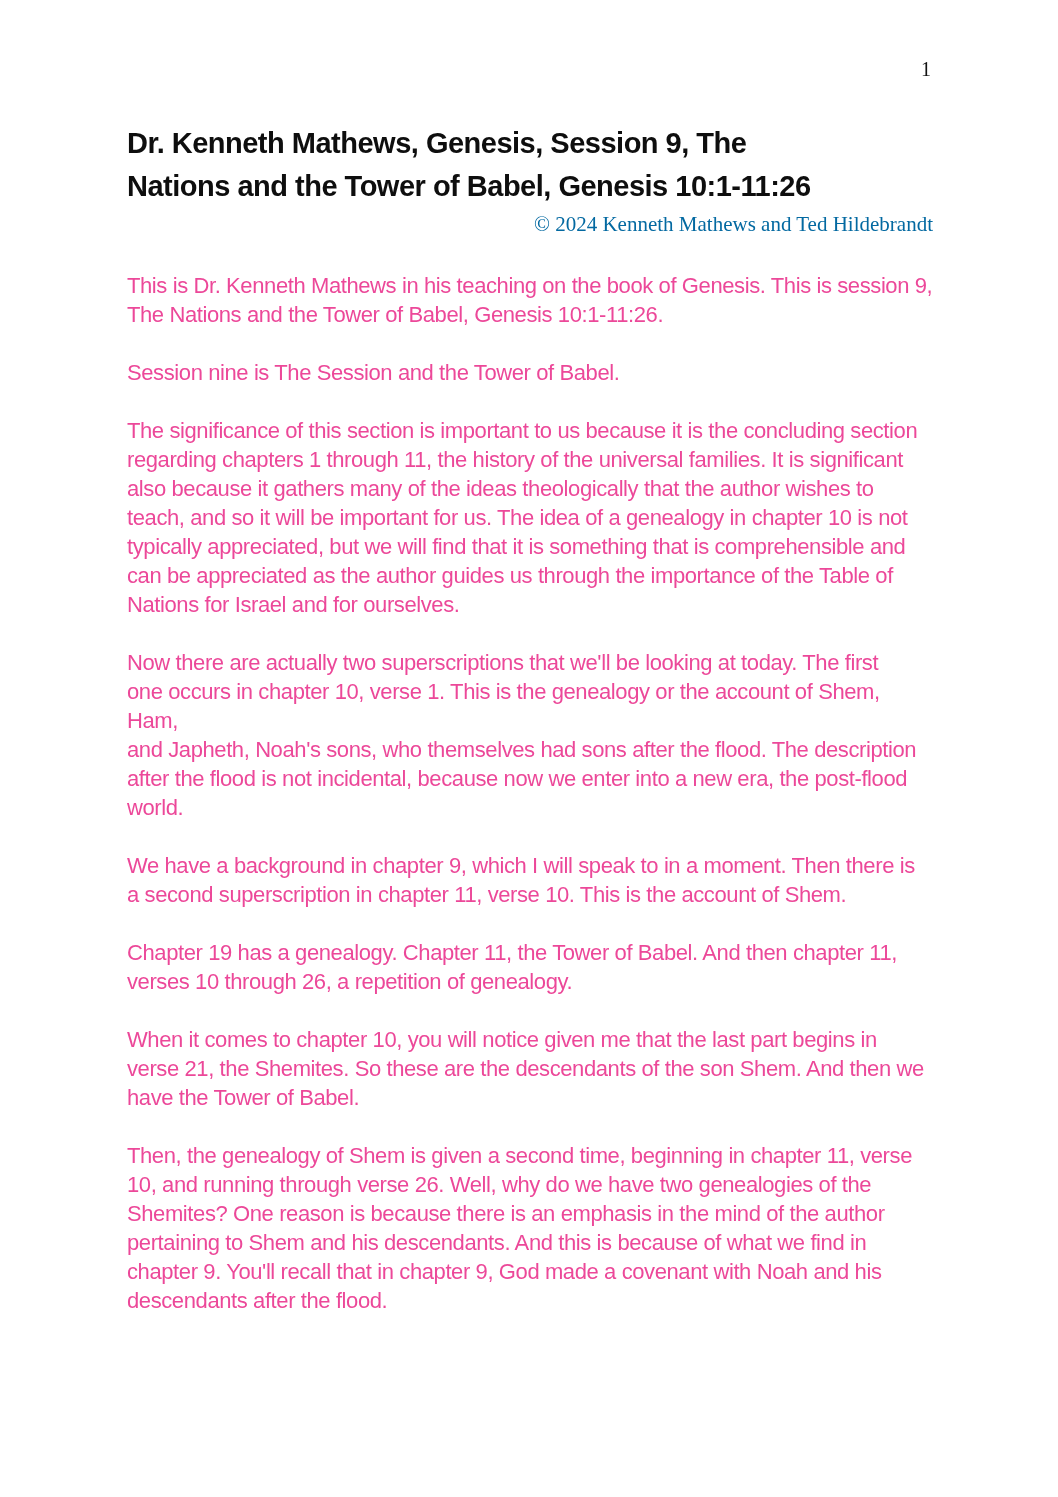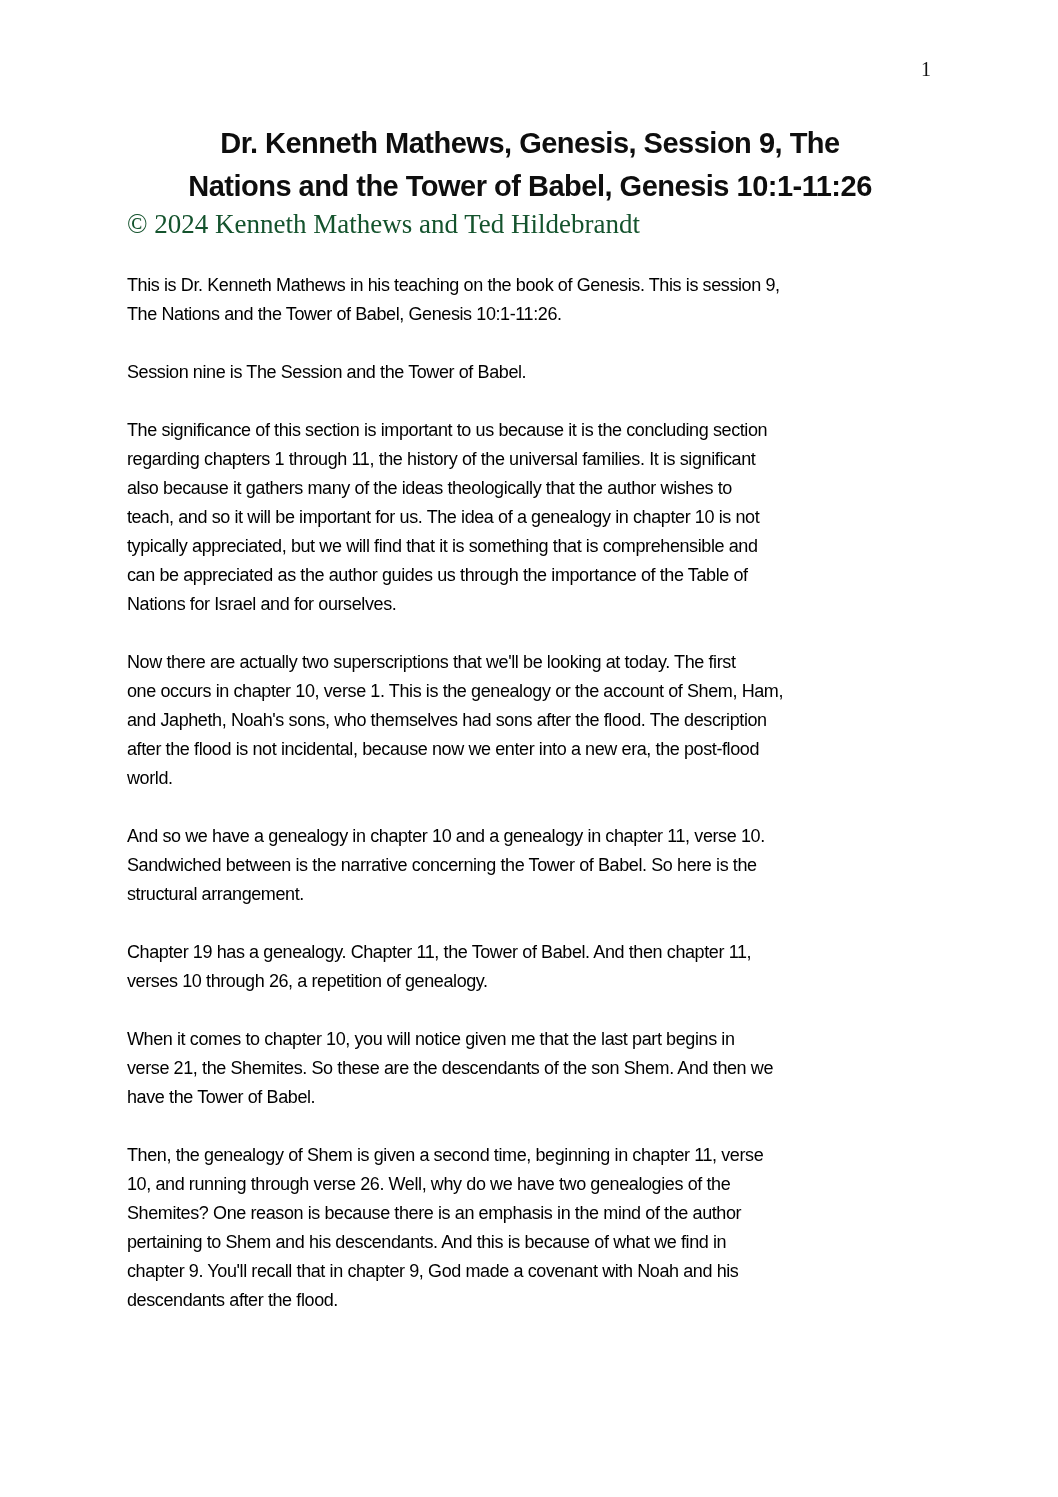--- a/index.html
+++ b/index.html
@@ -25,46 +25,45 @@
     color: #121212;
   }
   .content {
     position: absolute;
     left: 127px;
     top: 0;
     width: 806px;
   }
   .title {
     margin: 122px 0 0 0;
-    text-align: center;
     font-weight: bold;
     font-size: 29px;
     line-height: 43px;
     letter-spacing: -0.5px;
     white-space: pre-line;
     color: #0e0e0e;
   }
   .copyright {
-    text-align: left;
+    text-align: right;
     font-family: "Liberation Serif", serif;
-    font-size: 27px;
+    font-size: 21px;
     line-height: 26px;
     margin-top: 3px;
-    color: #14532d;
+    color: #0369a1;
   }
   .body-text {
     margin-top: 34px;
   }
   .body-text p {
-    font-size: 18px;
+    font-size: 22px;
     line-height: 29px;
     letter-spacing: -0.4px;
     white-space: pre-line;
     margin: 0 0 29px 0;
-    color: #000000;
+    color: #ec4899;
   }
 </style>
 </head>
 <body>
 
 <div class="page">
   <div class="page-number">1</div>
 
   <div class="content">
     <h1 class="title">Dr. Kenneth Mathews, Genesis, Session 9, The
@@ -81,23 +80,22 @@
 also because it gathers many of the ideas theologically that the author wishes to
 teach, and so it will be important for us. The idea of a genealogy in chapter 10 is not
 typically appreciated, but we will find that it is something that is comprehensible and
 can be appreciated as the author guides us through the importance of the Table of
 Nations for Israel and for ourselves.</p>
       <p>Now there are actually two superscriptions that we'll be looking at today. The first
 one occurs in chapter 10, verse 1. This is the genealogy or the account of Shem, Ham,
 and Japheth, Noah's sons, who themselves had sons after the flood. The description
 after the flood is not incidental, because now we enter into a new era, the post-flood
 world.</p>
-      <p>And so we have a genealogy in chapter 10 and a genealogy in chapter 11, verse 10.
-Sandwiched between is the narrative concerning the Tower of Babel. So here is the
-structural arrangement.</p>
+      <p>We have a background in chapter 9, which I will speak to in a moment. Then there is
+a second superscription in chapter 11, verse 10. This is the account of Shem.</p>
       <p>Chapter 19 has a genealogy. Chapter 11, the Tower of Babel. And then chapter 11,
 verses 10 through 26, a repetition of genealogy.</p>
       <p>When it comes to chapter 10, you will notice given me that the last part begins in
 verse 21, the Shemites. So these are the descendants of the son Shem. And then we
 have the Tower of Babel.</p>
       <p>Then, the genealogy of Shem is given a second time, beginning in chapter 11, verse
 10, and running through verse 26. Well, why do we have two genealogies of the
 Shemites? One reason is because there is an emphasis in the mind of the author
 pertaining to Shem and his descendants. And this is because of what we find in
 chapter 9. You'll recall that in chapter 9, God made a covenant with Noah and his

